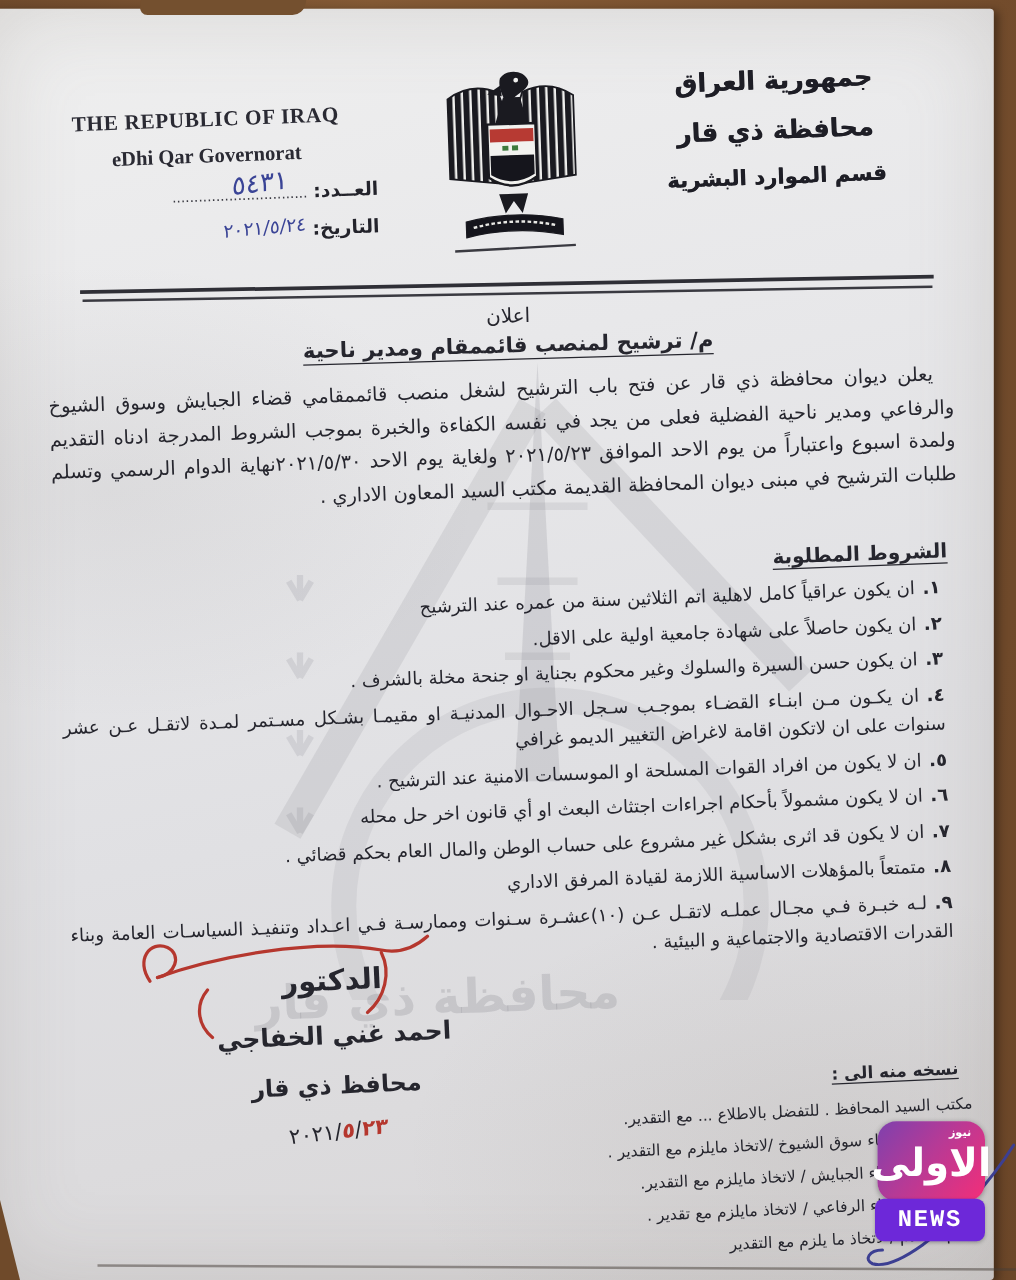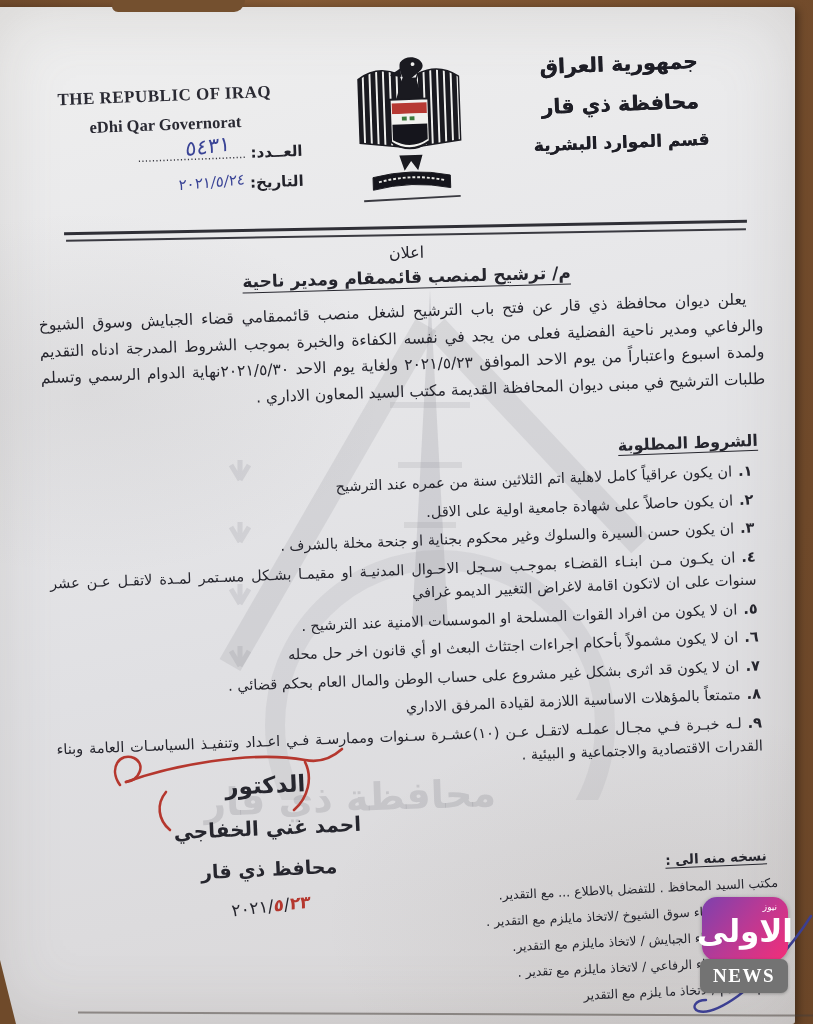--- a/index.html
+++ b/index.html
@@ -84,23 +84,23 @@
   .copies{left:372px;top:856px;width:408px;direction:rtl;transform:rotate(-2.6deg);}
   .cp-title{font-size:13.5px;font-weight:800;text-decoration:underline;text-underline-offset:3px;
     text-align:right;margin-bottom:7px;padding-right:10px;}
   .cp-item{font-size:12.5px;line-height:26px;text-align:right;font-weight:500;}
   
   .logo-sq{left:702px;top:897px;width:86px;height:64px;border-radius:15px;z-index:5;
     background:linear-gradient(130deg,#8440ab 5%,#b63a96 45%,#ee2f7b 95%);
     box-shadow:0 1px 4px rgba(0,0,0,.3);}
   .logo-ar{position:absolute;inset:0;display:flex;align-items:center;justify-content:center;
     color:#fff;font-size:31px;font-weight:800;padding-top:4px;}
-  .logo-small{position:absolute;top:5px;right:11px;color:#fff;font-size:9px;font-weight:400;}
-  .news-bar{left:700px;top:959px;width:88px;height:34px;border-radius:7px;background:#737373;z-index:5;
-    color:#fff;font-family:Liberation Serif, serif;font-weight:700;font-size:19px;
+  .logo-small{position:absolute;top:5px;right:11px;color:#fff;font-size:9px;font-weight:700;}
+  .news-bar{left:700px;top:959px;width:88px;height:34px;border-radius:7px;background:#6d28d9;z-index:5;
+    color:#fff;font-family:Liberation Mono, monospace;font-weight:700;font-size:19px;
     letter-spacing:1.5px;text-align:center;line-height:34px;box-shadow:0 1px 3px rgba(0,0,0,.25);}
   .pen,.sig-scrawl{z-index:4;}
 </style>
 </head>
 <body>
 
 <div class="stage">
 
   <div class="paper">
     <div class="paper-shade"></div>

